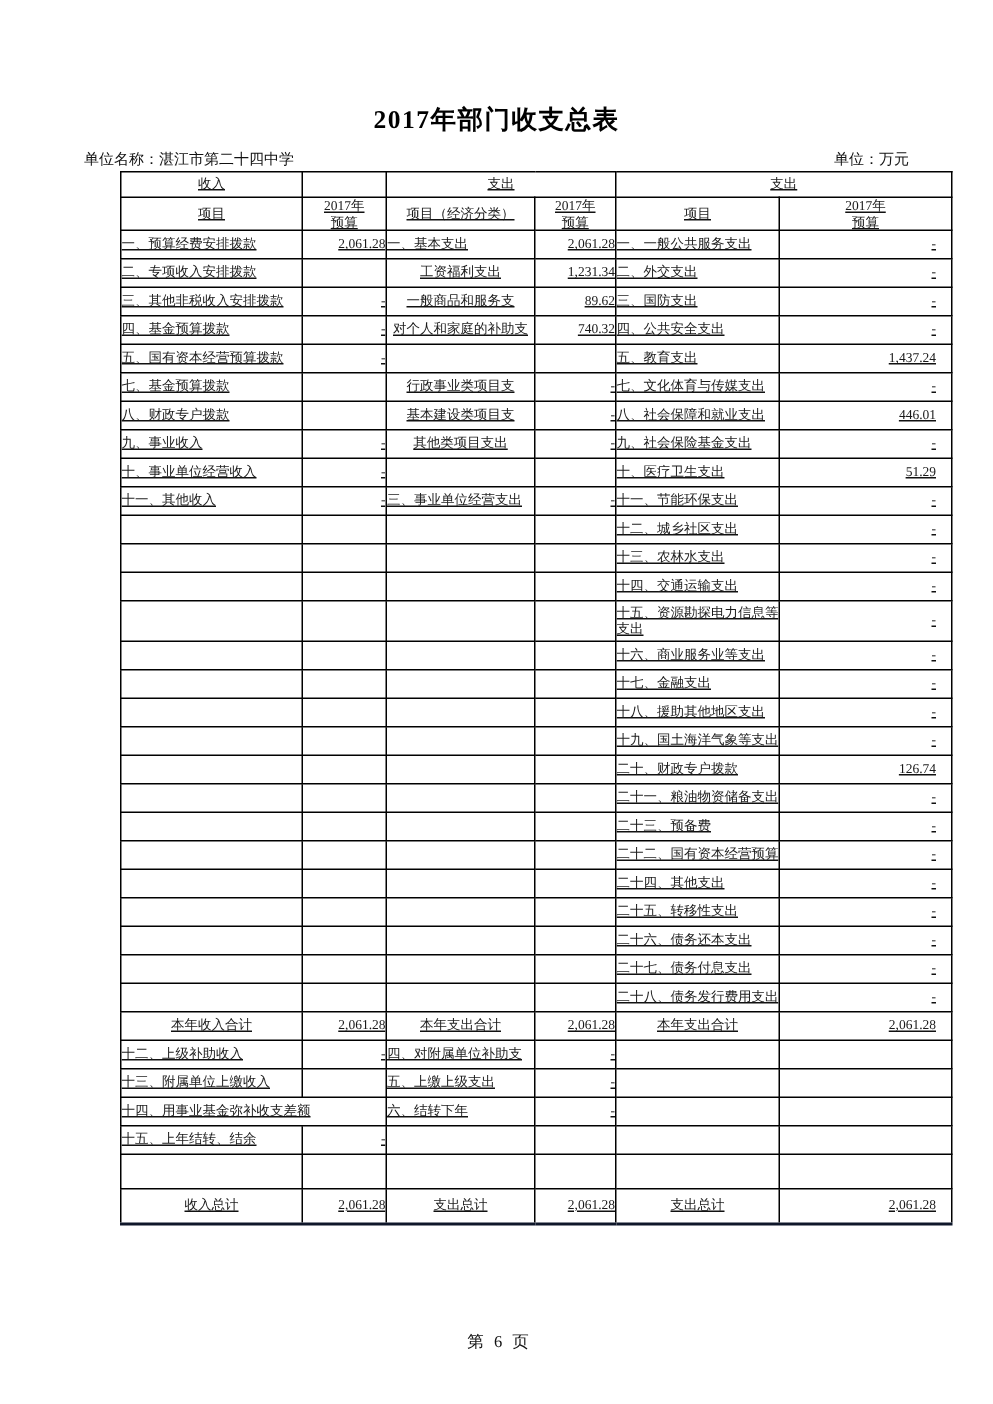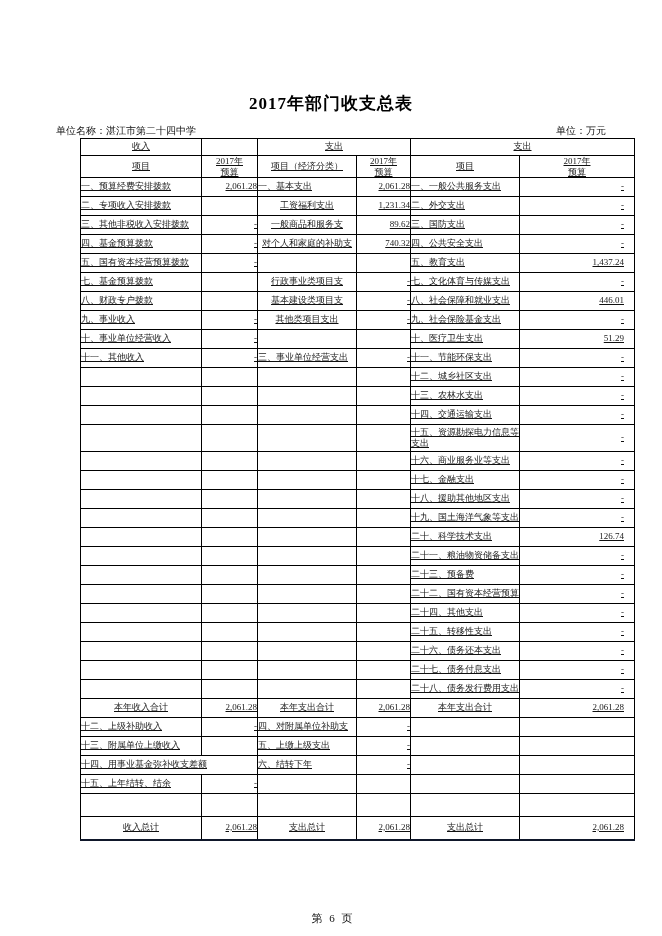--- a/index.html
+++ b/index.html
@@ -4,21 +4,21 @@
 <style>
   * { box-sizing: border-box; margin: 0; padding: 0; }
   html, body { background: #ffffff; }
   body {
     width: 662px; height: 936px;
     font-family: "Liberation Serif", "DejaVu Serif", serif;
     color: #111;
     position: relative;
     margin: 0;
   }
-  .page { width: 662px; height: 696px; padding-top: 92px; }
+  .page { width: 662px; height: 696px; padding-top: 68px; }
   .title {
     text-align: center;
     font-size: 17px;
     font-weight: bold;
     letter-spacing: 1px;
     color: #000;
   }
   .meta {
     width: 554px;
     margin: 10px 0 2px 56px;
@@ -252,21 +252,21 @@
           <td class="label"></td>
           <td class="value"></td>
           <td class="label">十九、国土海洋气象等支出</td>
           <td class="value v6">-</td>
         </tr>
         <tr class="">
           <td class="label"></td>
           <td class="value"></td>
           <td class="label"></td>
           <td class="value"></td>
-          <td class="label">二十、科学技术支出</td>
+          <td class="label">二十、财政专户拨款</td>
           <td class="value v6">126.74</td>
         </tr>
         <tr class="">
           <td class="label"></td>
           <td class="value"></td>
           <td class="label"></td>
           <td class="value"></td>
           <td class="label">二十一、粮油物资储备支出</td>
           <td class="value v6">-</td>
         </tr>

